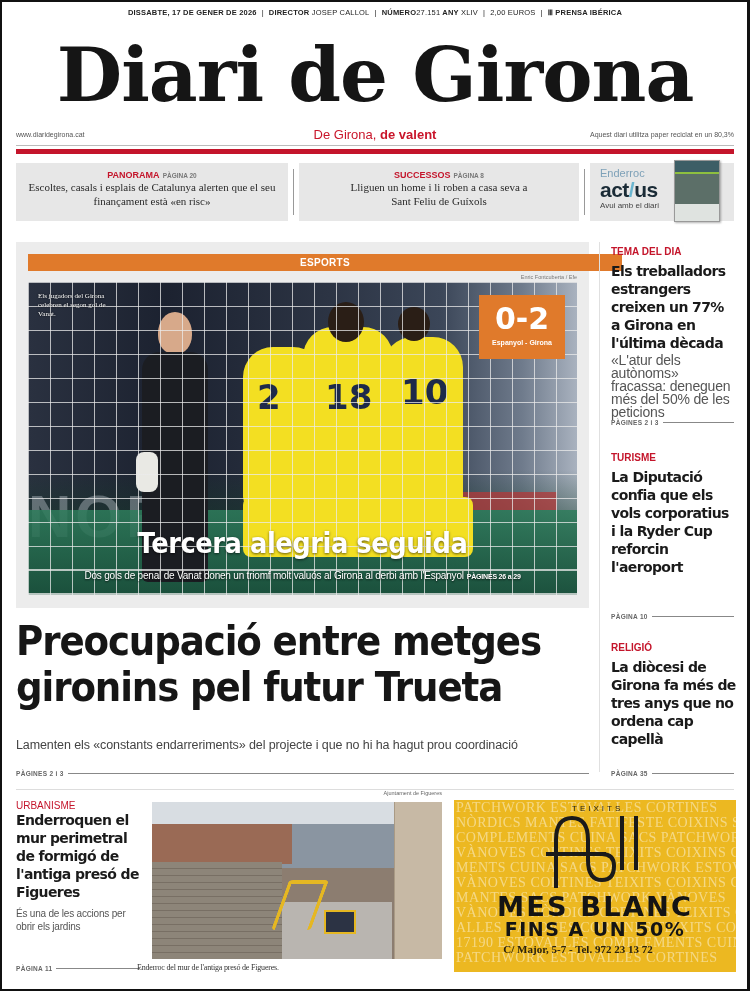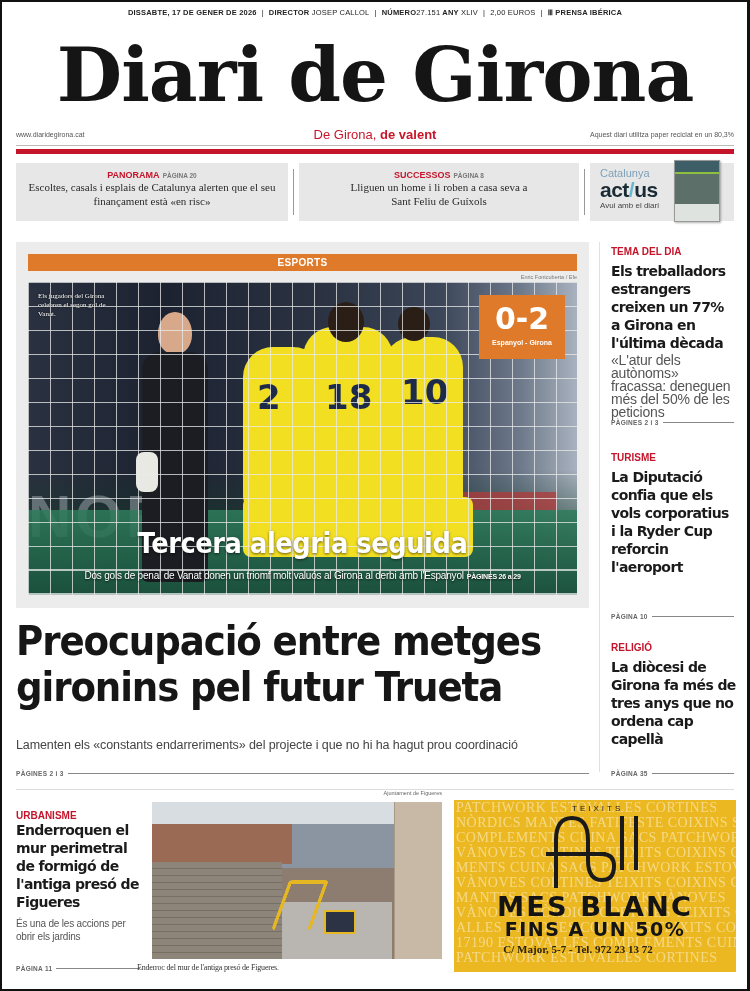--- a/index.html
+++ b/index.html
@@ -31,21 +31,21 @@
   .vsep { position: absolute; top: 6px; width: 1px; height: 46px; background: #999; }
   .t3 { left: 574px; width: 144px; text-align: left; padding-left: 10px; padding-top: 4px; }
   .t3 .sup { font-size: 11px; color: #7ea1b8; }
   .t3 .brand { font-size: 21px; font-weight: bold; color: #1a2b36; letter-spacing: -0.5px; line-height: 22px; }
   .t3 .brand .slash { color: #6ab5cf; }
   .t3 .tag { font-size: 8px; color: #444; }
   .cover { position: absolute; right: 14px; top: -3px; width: 46px; height: 62px; background: linear-gradient(180deg, #3d5e66 0 18%, #8ebf3f 18% 22%, #5c6f68 22% 72%, #dfe3e0 72%); border: 1px solid #999; box-shadow: 1px 1px 2px rgba(0,0,0,.3); }
 
   
   .sports { position: absolute; left: 16px; top: 242px; width: 573px; height: 366px; background: #ececec; }
-  .sports .band { position: absolute; left: 12px; top: 12px; width: 549px; height: 17px; background: #e07a2b; color: #fff; text-align: center; font-size: 10px; font-weight: bold; line-height: 17px; letter-spacing: 0.3px; }
+  .sports .band { position: absolute; left: 12px; top: 12px; width: 594px; height: 17px; background: #e07a2b; color: #fff; text-align: center; font-size: 10px; font-weight: bold; line-height: 17px; letter-spacing: 0.3px; }
   .sports .credit { position: absolute; right: 12px; top: 32px; font-size: 5.5px; color: #777; }
   .photo { position: absolute; left: 12px; top: 40px; width: 549px; height: 313px; overflow: hidden;
     background:
       linear-gradient(180deg, rgba(10,15,25,0) 60%, rgba(20,60,40,0.6) 80%, rgba(10,20,15,0.9) 100%),
       linear-gradient(90deg, #2a3140 0%, #1c2230 25%, #2c3444 55%, #3b4658 75%, #6f7b8c 90%, #a9b2bf 100%); }
   .net { position: absolute; inset: 0; background-image:
       repeating-linear-gradient(0deg, rgba(235,235,235,0.75) 0 1.5px, transparent 1.5px 24px),
       repeating-linear-gradient(90deg, rgba(235,235,235,0.75) 0 1.5px, transparent 1.5px 22px); }
   .turf { position: absolute; left: 0; bottom: 0; width: 100%; height: 85px; background: linear-gradient(180deg, #2e7d5c, #1d5a43); opacity: .85; }
   .keeper { position: absolute; left: 100px; top: 30px; width: 90px; height: 270px; }
@@ -76,21 +76,21 @@
 
   
   .rcol { position: absolute; left: 611px; width: 125px; }
   .rcol .kicker { font-size: 10px; color: #c4152b; font-weight: bold; }
   .rcol .hl { font-family: "DejaVu Sans", sans-serif; font-weight: bold; font-size: 14px; line-height: 18px; letter-spacing: -0.6px; color: #1a1a1a; margin-top: 5px; }
   .rcol .deck { font-size: 14px; line-height: 13px; color: #555; margin-top: 2px; letter-spacing: -0.2px; }
   .vline { position: absolute; left: 599px; top: 242px; width: 1px; height: 530px; background: #e0e0e0; }
 
   
   .urb { position: absolute; left: 16px; top: 800px; width: 126px; }
-  .urb .kicker { font-size: 10px; color: #c4152b; font-weight: bold; margin-top: 10px; }
+  .urb .kicker { font-size: 10px; color: #c4152b; font-weight: normal; }
   .urb .hl { font-family: "DejaVu Sans", sans-serif; font-weight: bold; font-size: 14px; line-height: 18px; letter-spacing: -0.6px; margin-top: 0; }
   .urb .deck { font-size: 10px; line-height: 13px; color: #555; margin-top: 6px; letter-spacing: -0.2px; }
   .demo-credit { position: absolute; left: 152px; top: 790px; width: 290px; text-align: right; font-size: 5.5px; color: #666; }
   .demo-photo { position: absolute; left: 152px; top: 802px; width: 290px; height: 157px; overflow: hidden;
     background: linear-gradient(180deg, #d8dde2 0 14%, #8a95a1 14% 42%, #8c7d70 42% 100%); }
   .demo-photo .wall { position: absolute; left: 0; top: 60px; width: 130px; height: 97px; background: repeating-linear-gradient(0deg, #8d8579 0 6px, #786f64 6px 7px); }
   .demo-photo .roof { position: absolute; left: 0; top: 22px; width: 140px; height: 40px; background: #9a6a55; }
   .demo-photo .road { position: absolute; left: 130px; top: 100px; width: 110px; height: 57px; background: #b9b5b0; }
   .demo-photo .bldg { position: absolute; right: 0; top: 0; width: 48px; height: 157px; background: #c7b9a5; border-left: 1px solid #a99a85; }
   .demo-photo .digger { position: absolute; left: 128px; top: 78px; width: 40px; height: 50px; border: 4px solid #e5b722; border-radius: 4px; border-bottom: none; transform: skewX(-20deg); }
@@ -134,21 +134,21 @@
     <div class="kicker"><span>PANORAMA</span><span class="pg">PÀGINA 20</span></div>
     <div class="text">Escoltes, casals i esplais de Catalunya alerten que el seu finançament està «en risc»</div>
   </div>
   <div class="vsep" style="left:277px"></div>
   <div class="teaser t2">
     <div class="kicker"><span>SUCCESSOS</span><span class="pg">PÀGINA 8</span></div>
     <div class="text" style="padding:0 50px">Lliguen un home i li roben a casa seva a Sant Feliu de Guíxols</div>
   </div>
   <div class="vsep" style="left:568px"></div>
   <div class="teaser t3">
-    <div class="sup">Catalunya</div>
+    <div class="sup">Enderroc</div>
     <div class="brand"><span>act</span><span class="slash">/</span><span>us</span></div>
     <div class="tag">Avui amb el diari</div>
     <div class="cover"></div>
   </div>
 </div>
 
 <div class="sports">
   <div class="band">ESPORTS</div>
   <div class="credit">Enric Fontcuberta / Efe</div>
   <div class="photo">

